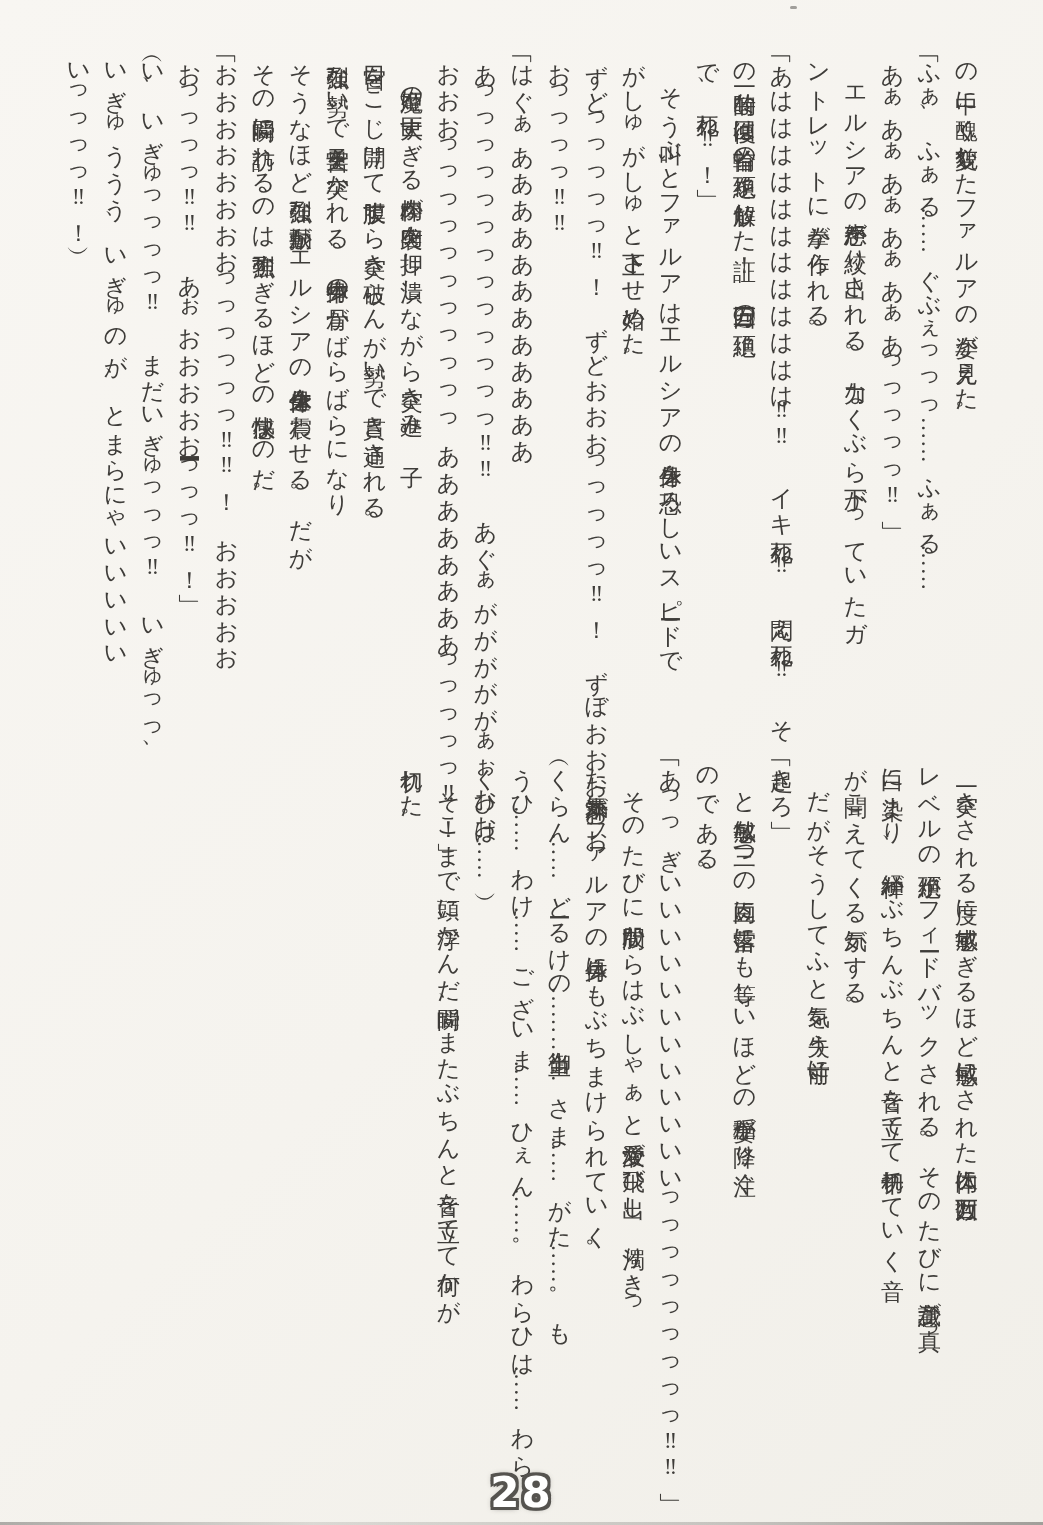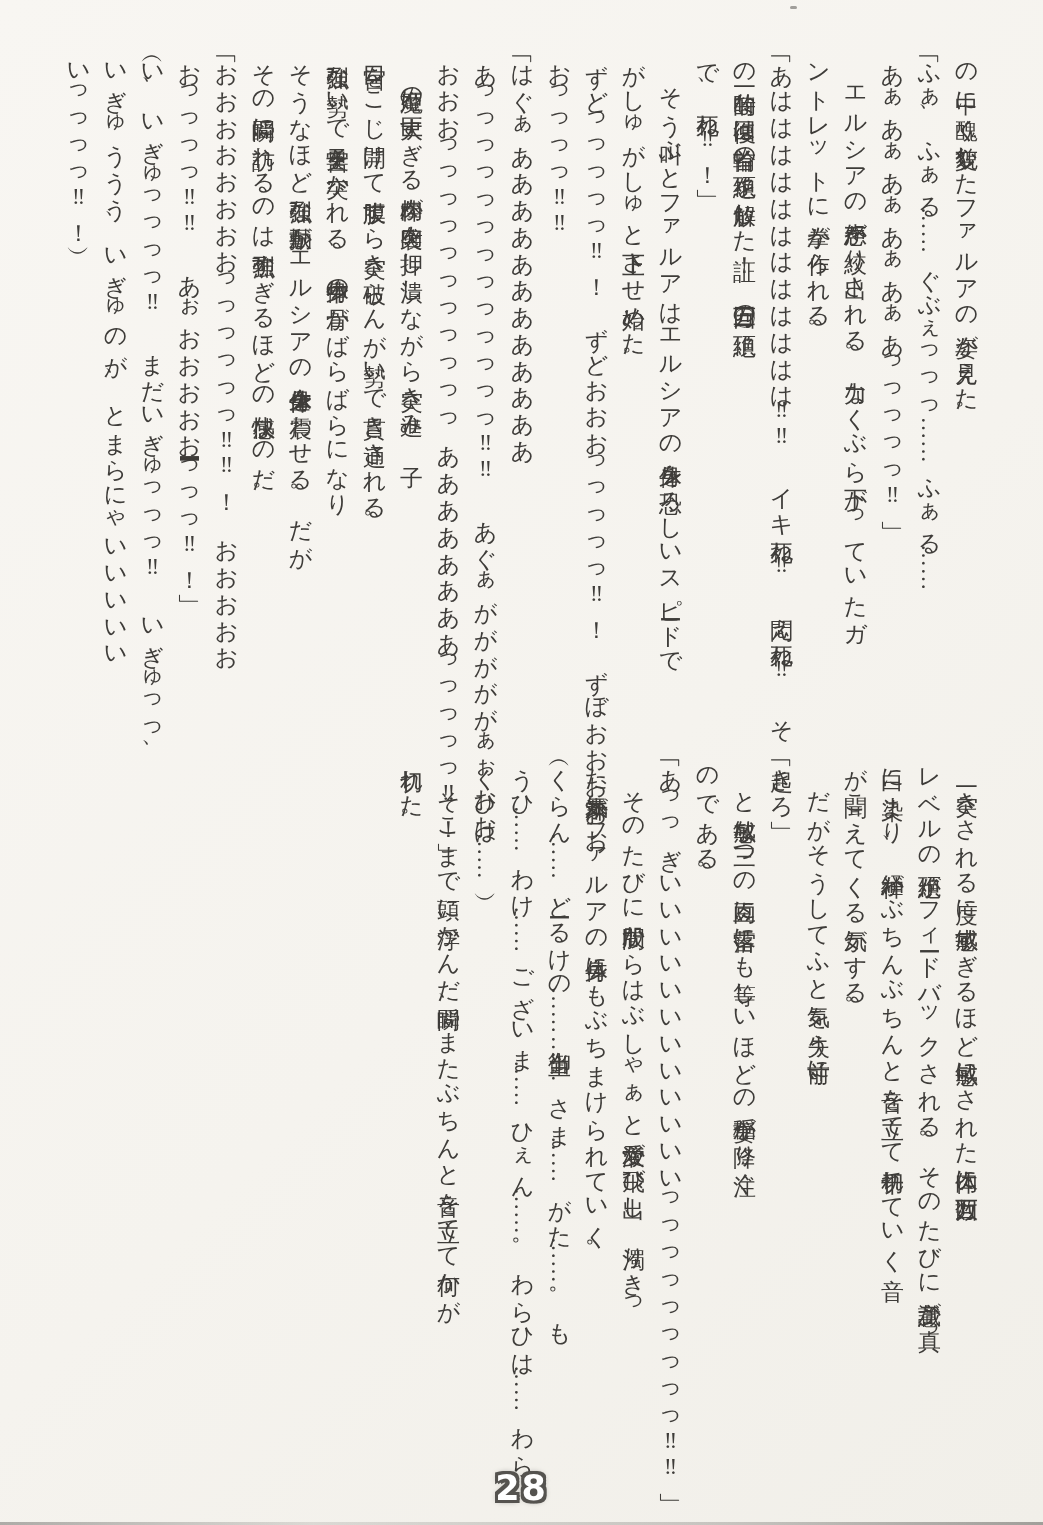--- a/index.html
+++ b/index.html
@@ -23,21 +23,21 @@
     line-height:37px; 
     white-space:nowrap;
   }
   #top-block{top:48px;right:58px;width:925px;height:715px;}
   #bottom-block{top:752px;right:58px;width:592px;height:718px;}
   
   .page-number{
     position:absolute;left:0;right:0;top:1468px;
     text-align:center;
     font-family:"DejaVu Sans","Liberation Sans",sans-serif;
-    font-size:35px;font-weight:bold;color:#ffffff;letter-spacing:2px;
+    font-size:42px;font-weight:bold;color:#ffffff;letter-spacing:2px;
     text-shadow:
       -3px -3px 0 #55534f, 3px -3px 0 #55534f,
       -3px  3px 0 #55534f, 3px  3px 0 #55534f,
       -3px  0   0 #55534f, 3px  0   0 #55534f,
        0   -3px 0 #55534f, 0    3px 0 #55534f,
        0    0   6px rgba(60,58,54,0.9);
   }
   .scan-edge-bottom{
     position:absolute;left:0;right:0;bottom:0;height:3px;
     background:linear-gradient(90deg,rgba(40,38,35,0.35),rgba(40,38,35,0.12) 30%,rgba(40,38,35,0.22) 70%,rgba(40,38,35,0.4));

